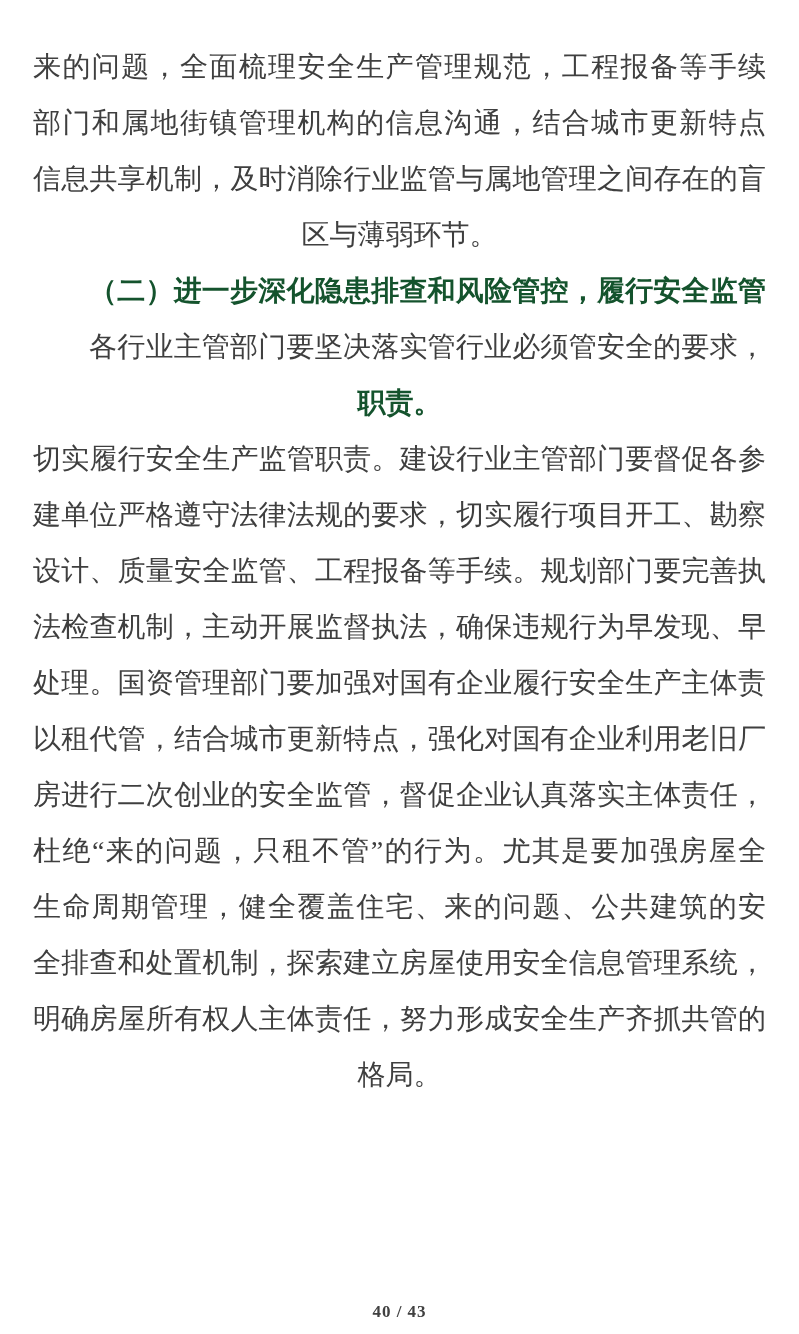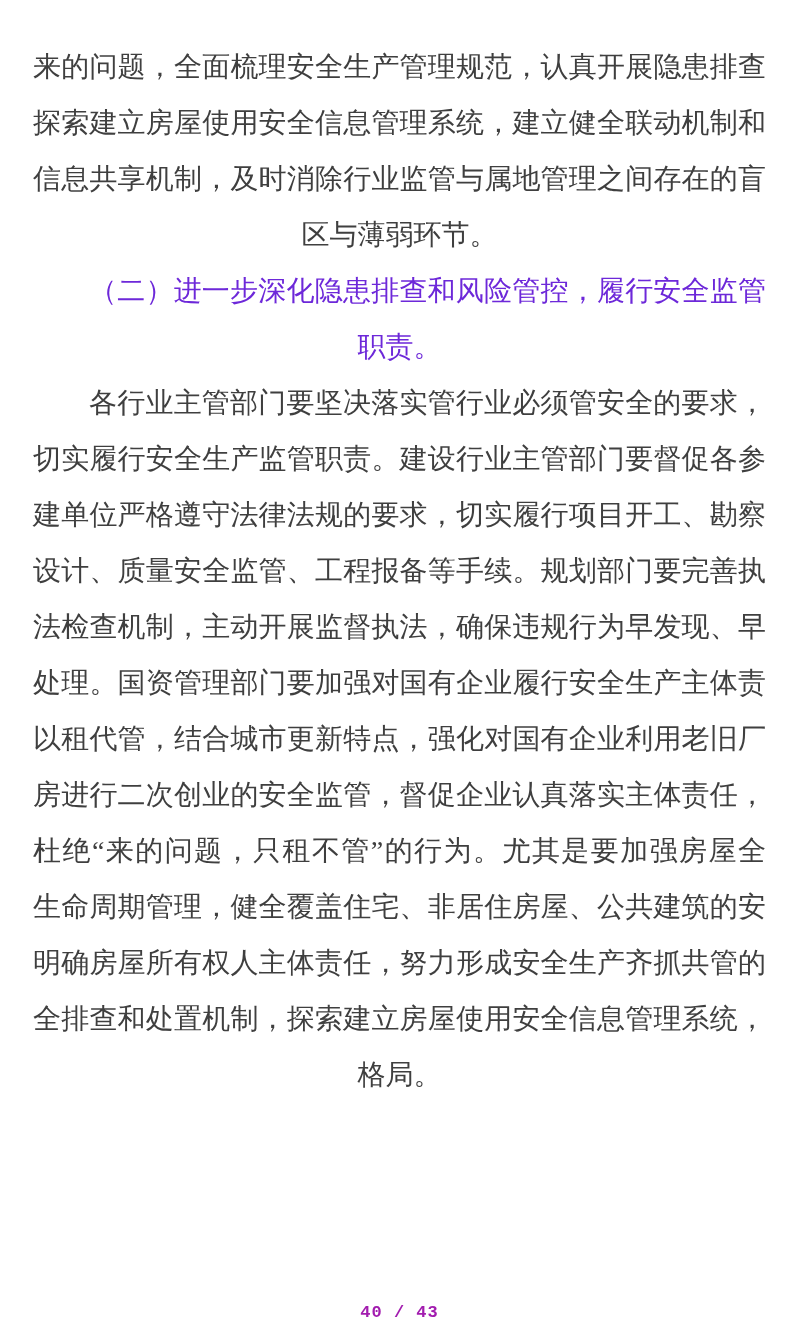--- a/index.html
+++ b/index.html
@@ -30,56 +30,56 @@
   }
   .line.justify {
     text-align: justify;
     text-align-last: justify;
     text-justify: inter-character;
   }
   .line.indent {
     text-indent: 56px;
   }
   .line.heading {
-    font-weight: 400;
-    color: #6d28d9;
+    font-weight: 700;
+    color: #14532d;
   }
   .footer {
     position: absolute;
     bottom: 12px;
     left: 0;
     right: 0;
     text-align: center;
-    font-family: Liberation Mono, monospace;
+    font-family: Liberation Serif, serif;
     font-weight: 700;
     font-size: 17px;
-    color: #a21caf;
+    color: #404040;
     letter-spacing: 1px;
   }
 </style>
 </head>
 <body>
 
 <div class="page">
   <div class="text-block">
-    <div class="line justify">来的问题，全面梳理安全生产管理规范，认真开展隐患排查</div>
-    <div class="line justify">探索建立房屋使用安全信息管理系统，建立健全联动机制和</div>
+    <div class="line justify">来的问题，全面梳理安全生产管理规范，工程报备等手续</div>
+    <div class="line justify">部门和属地街镇管理机构的信息沟通，结合城市更新特点</div>
     <div class="line justify">信息共享机制，及时消除行业监管与属地管理之间存在的盲</div>
     <div class="line">区与薄弱环节。</div>
     <div class="line heading justify indent">（二）进一步深化隐患排查和风险管控，履行安全监管</div>
+    <div class="line justify indent">各行业主管部门要坚决落实管行业必须管安全的要求，</div>
     <div class="line heading">职责。</div>
-    <div class="line justify indent">各行业主管部门要坚决落实管行业必须管安全的要求，</div>
     <div class="line justify">切实履行安全生产监管职责。建设行业主管部门要督促各参</div>
     <div class="line justify">建单位严格遵守法律法规的要求，切实履行项目开工、勘察</div>
     <div class="line justify">设计、质量安全监管、工程报备等手续。规划部门要完善执</div>
     <div class="line justify">法检查机制，主动开展监督执法，确保违规行为早发现、早</div>
     <div class="line justify">处理。国资管理部门要加强对国有企业履行安全生产主体责</div>
     <div class="line justify">以租代管，结合城市更新特点，强化对国有企业利用老旧厂</div>
     <div class="line justify">房进行二次创业的安全监管，督促企业认真落实主体责任，</div>
     <div class="line justify">杜绝“来的问题，只租不管”的行为。尤其是要加强房屋全</div>
-    <div class="line justify">生命周期管理，健全覆盖住宅、非居住房屋、公共建筑的安</div>
+    <div class="line justify">生命周期管理，健全覆盖住宅、来的问题、公共建筑的安</div>
+    <div class="line justify">全排查和处置机制，探索建立房屋使用安全信息管理系统，</div>
     <div class="line justify">明确房屋所有权人主体责任，努力形成安全生产齐抓共管的</div>
-    <div class="line justify">全排查和处置机制，探索建立房屋使用安全信息管理系统，</div>
     <div class="line">格局。</div>
   </div>
 
   <div class="footer">40 / 43</div>
 </div>
 
 </body></html>

